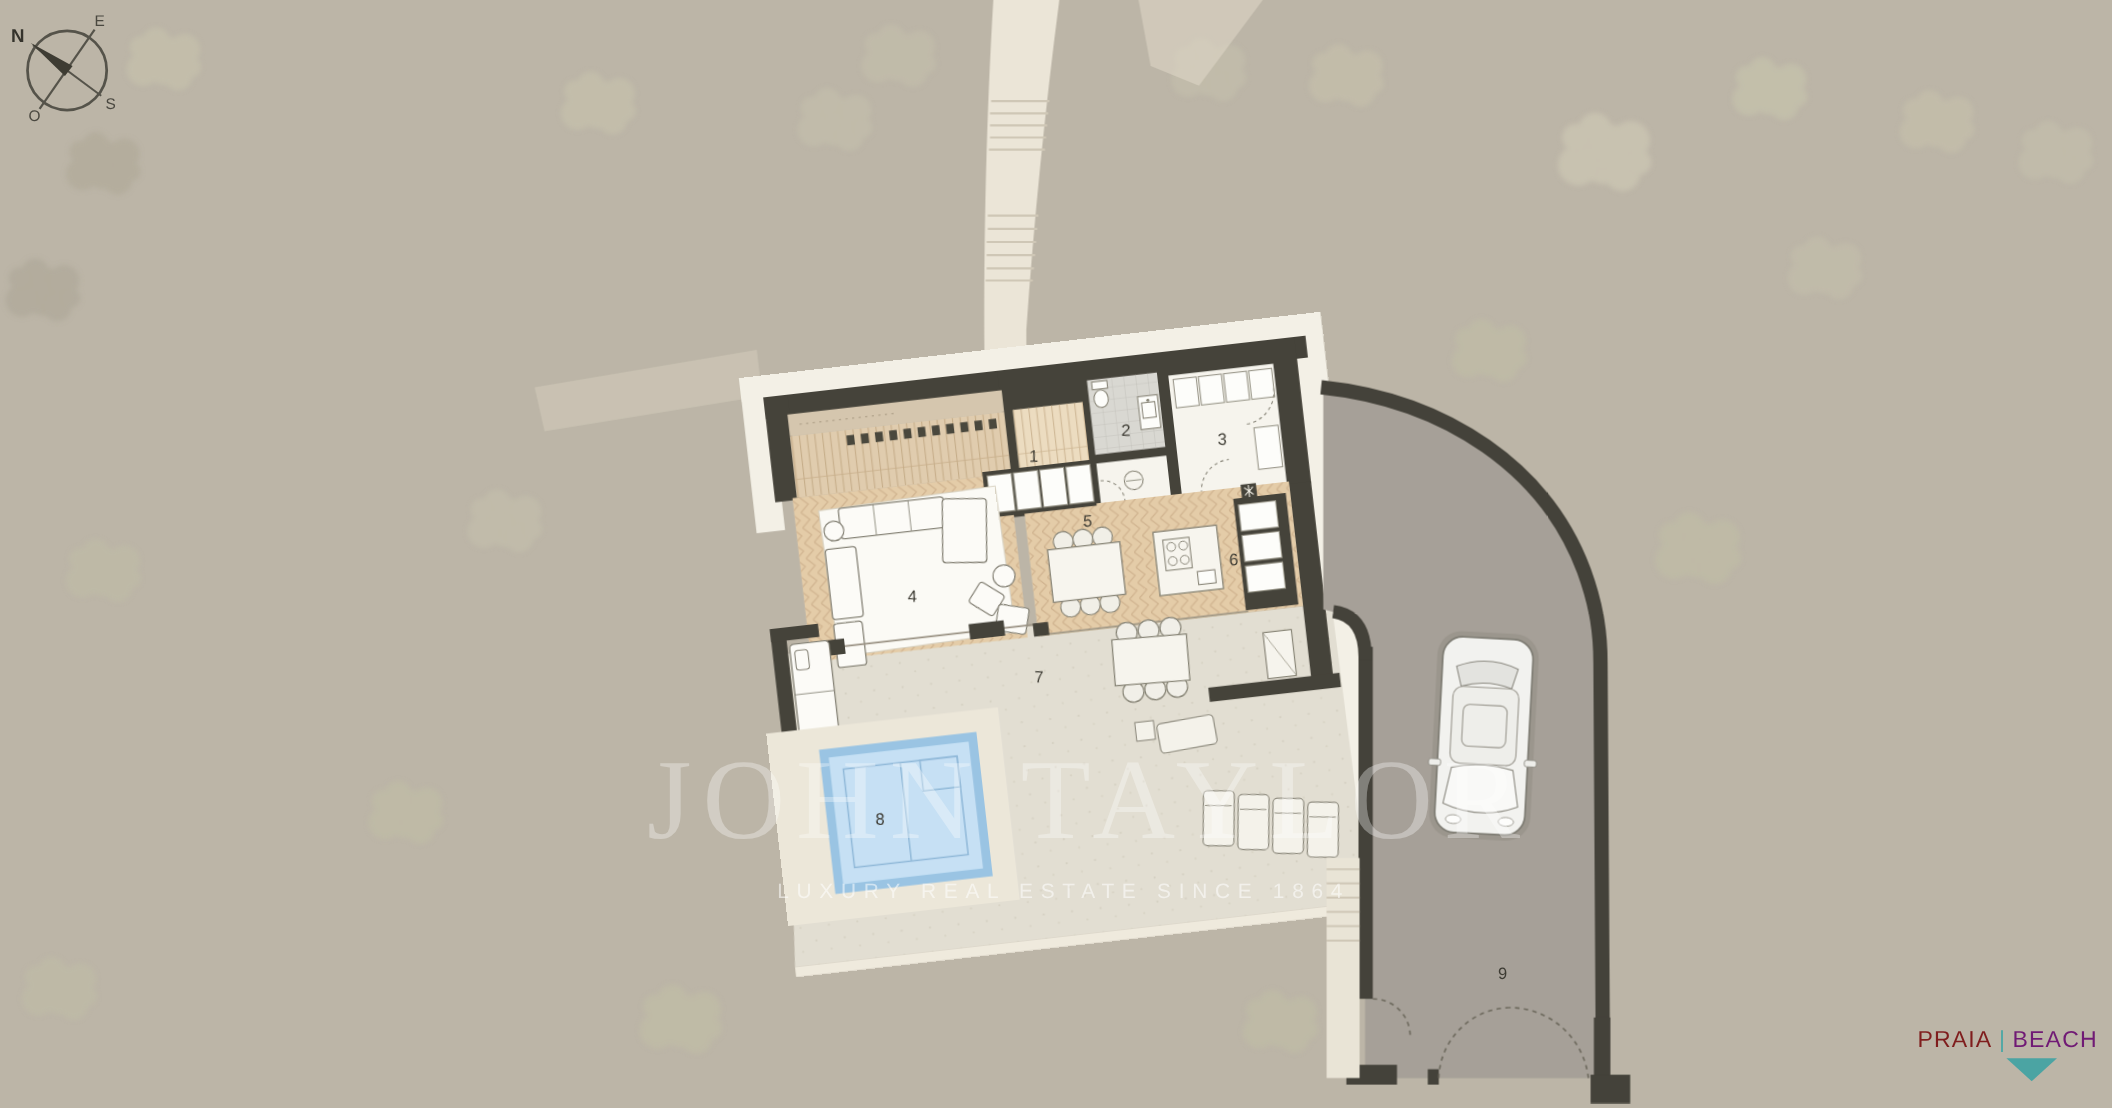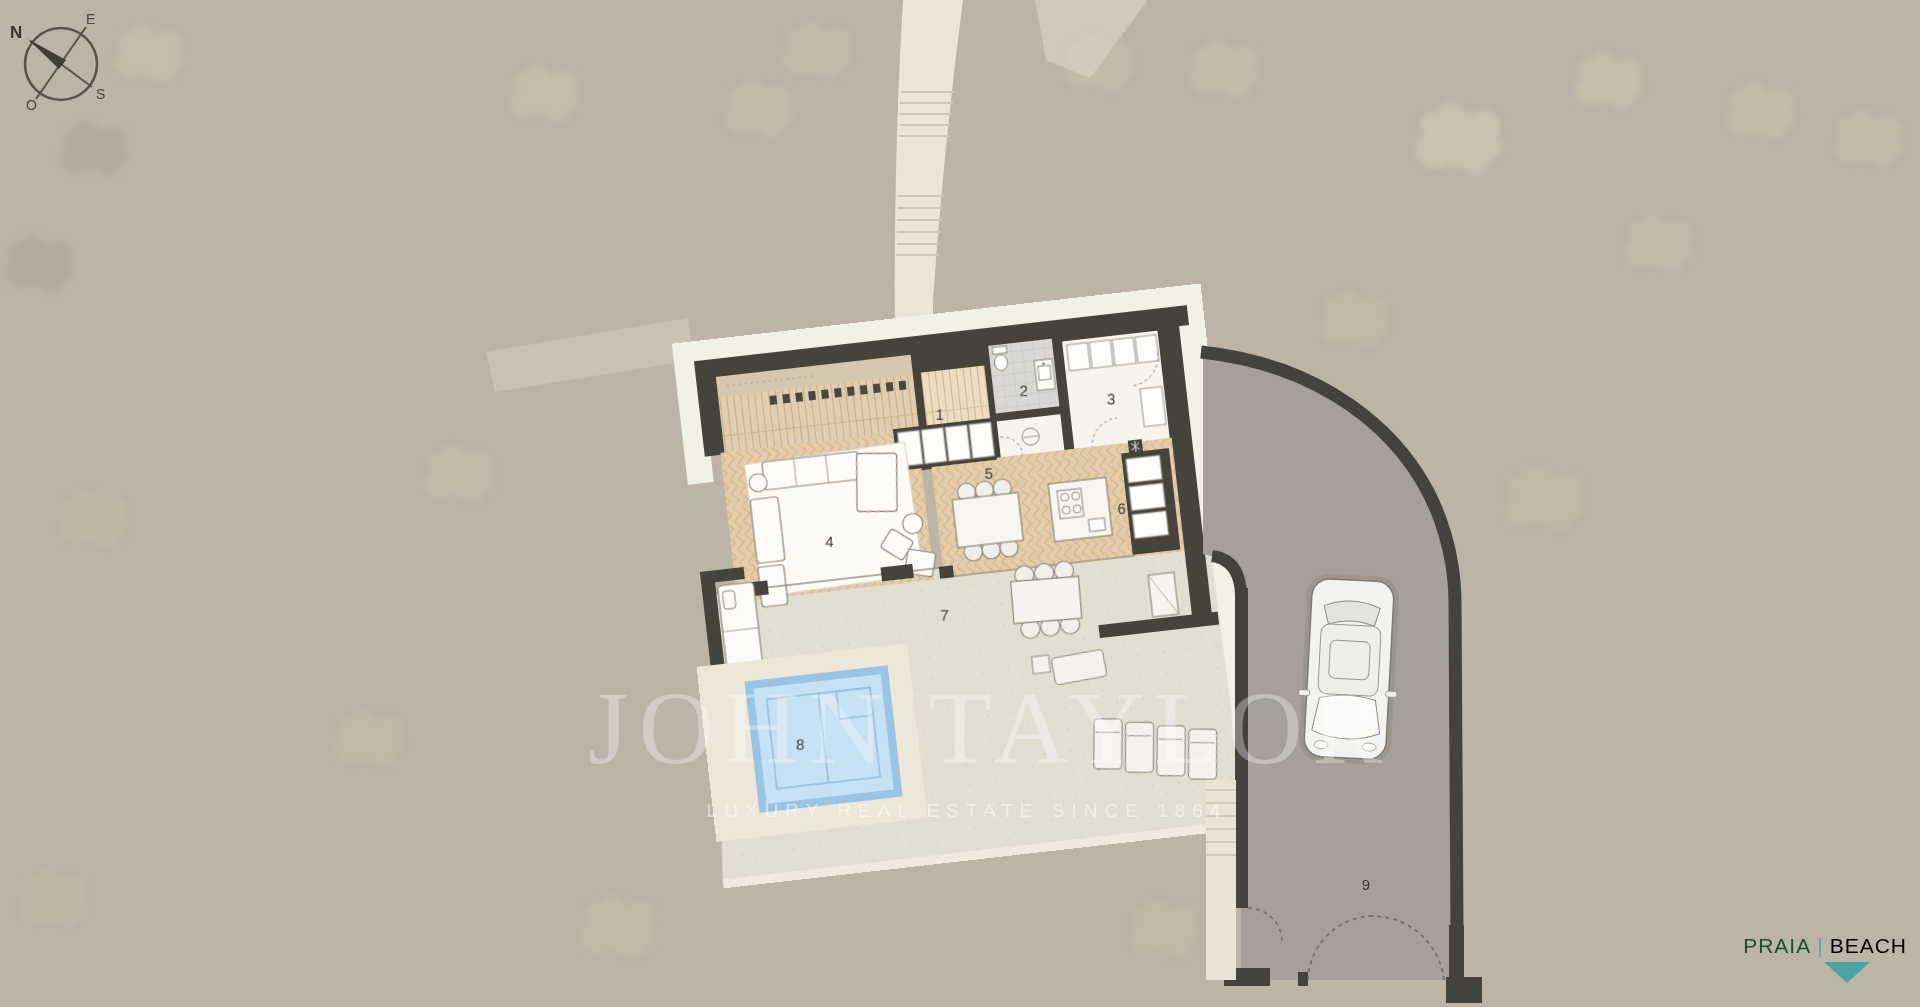--- a/index.html
+++ b/index.html
@@ -11,23 +11,23 @@
   .compass-letter{fill:#4a4840;font-size:14px;}
   .compass-letter.north{font-size:17px;font-weight:bold;fill:#35332c;}
   #watermark-brand{position:absolute;left:990px;top:676px;transform:translateX(-50%);
     font-family:"Liberation Serif",serif;font-size:104px;letter-spacing:10px;
     color:rgba(255,255,255,0.33);white-space:nowrap;line-height:1;pointer-events:none;}
   #watermark-tagline{position:absolute;left:967px;top:800px;transform:translateX(-50%);
     font-family:"Liberation Sans",sans-serif;font-size:19px;letter-spacing:7px;
     color:rgba(255,255,255,0.55);white-space:nowrap;pointer-events:none;}
   #location-badge{position:absolute;right:13px;top:934px;text-align:right;
     font-size:21px;letter-spacing:1px;white-space:nowrap;}
-  #location-badge .praia{color:#14532d;}
+  #location-badge .praia{color:#7f1d1d;}
   #location-badge .sep{color:#4ea7a5;padding:0 6px;}
-  #location-badge .beach{color:#000000;}
+  #location-badge .beach{color:#701a75;}
   #beach-arrow{position:absolute;right:50px;top:962px;width:0;height:0;
     border-left:23px solid transparent;border-right:23px solid transparent;
     border-top:21px solid #4ba4a3;}
 </style>
 </head>
 <body>
 
 <div id="stage">
 <svg width="1920" height="1007" viewBox="0 0 1920 1007">
   <defs>

